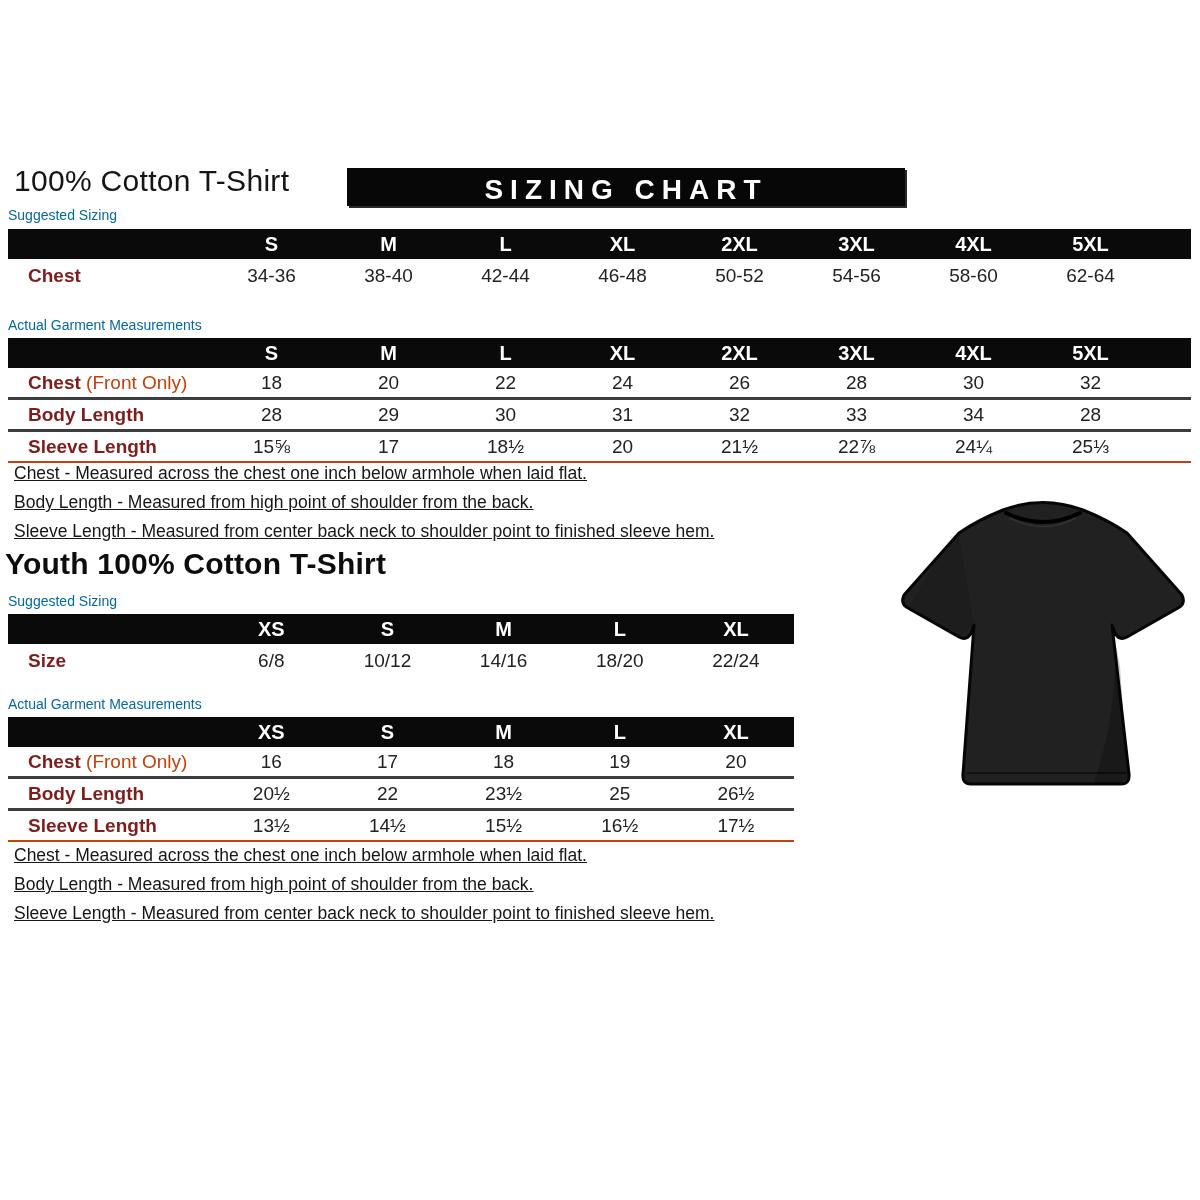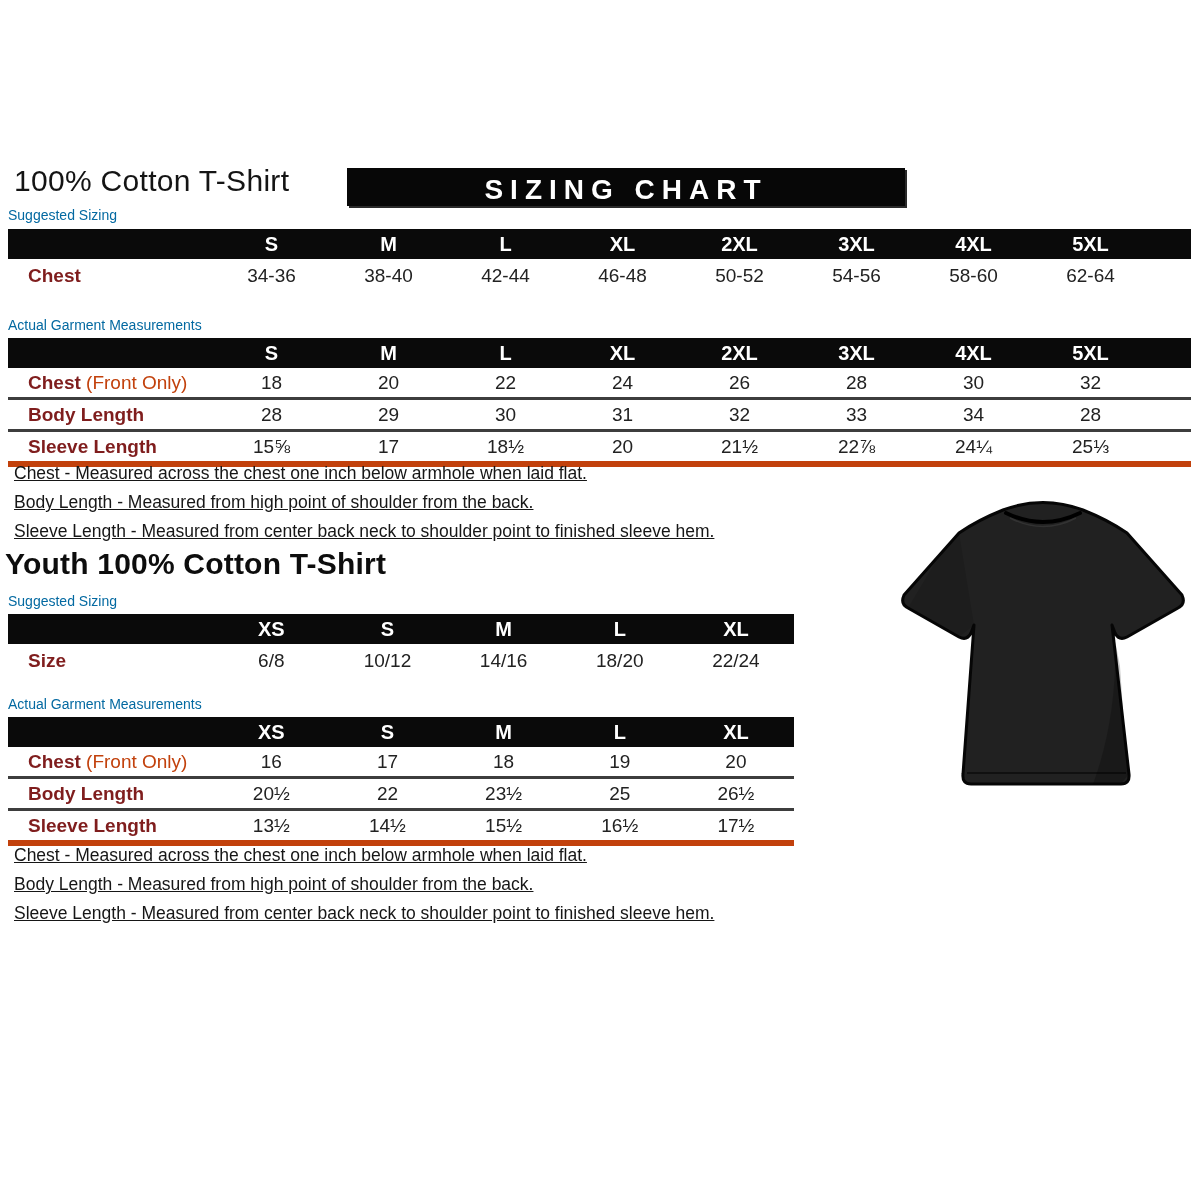--- a/index.html
+++ b/index.html
@@ -23,21 +23,21 @@
   table.adult{width:1183px;}
   table.youth{width:786px;}
   .tbl thead th{background:#0a0a0a;color:#ffffff;font-weight:700;height:30px;text-align:center;font-size:20px;padding:0;}
   .tbl td{text-align:center;color:#222222;padding:0;}
   .tbl.sug td{height:33px;}
   .tbl.act td{height:29px;}
   .tbl td.lbl, .tbl th.lbl{text-align:left;padding-left:20px;}
   .tbl .b{font-weight:700;color:#7f1d1d;}
   .tbl .sfx{font-weight:400;color:#c2410c;}
   .tbl.lines tbody tr + tr td{border-top:3px solid #3d3d3d;}
-  .tbl.lines tbody tr:last-child td{border-bottom:6px solid #c2410c;}
+  .tbl.lines tbody tr:last-child td{border-bottom:2px solid #c2410c;}
   col.c-lbl{width:205px;} col.c-val{width:117px;} col.c-pad{width:42px;} col.c-vy{width:116px;}
 
   .notes{position:absolute;left:14px;font-size:17.5px;line-height:29px;color:#161616;text-decoration:underline;}
   .notes div{white-space:nowrap;}
 
   .tshirt{position:absolute;left:893px;top:475px;width:300px;height:352px;}
 </style>
 </head>
 <body>
 

